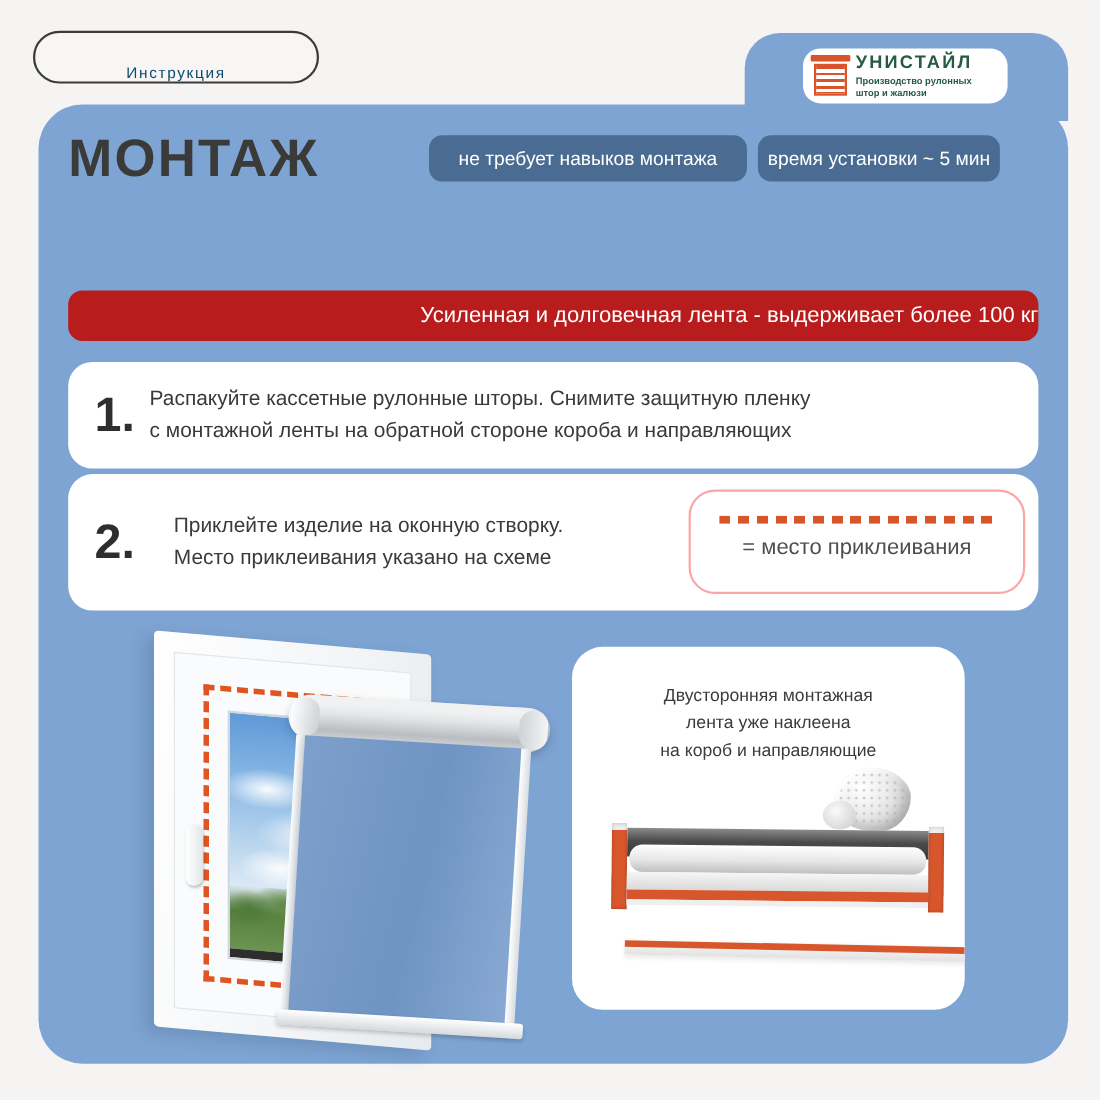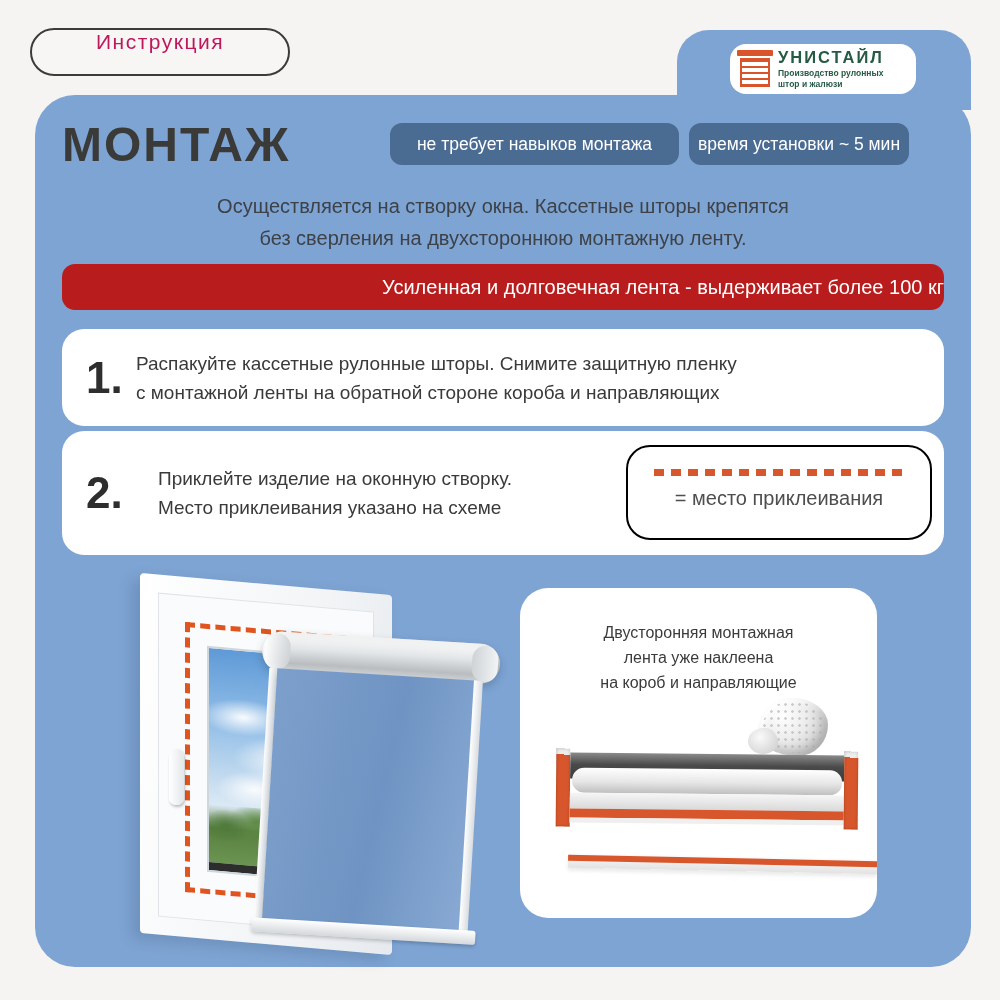--- a/index.html
+++ b/index.html
@@ -10,22 +10,22 @@
     position:relative;
     overflow:hidden;
     color:#3a3a38;
   }
   .stage { position:absolute; inset:0; }
 
   
   .instruction-pill{
     position:absolute; left:30px; top:28px; width:260px; height:48px;
     border:2.5px solid #3b3b3b; border-radius:24px;
-    display:flex; align-items:flex-start; justify-content:center;
-    font-size:21px; letter-spacing:1.5px; color:#be185d; background:#f7f6f4;
+    display:flex; align-items:flex-end; justify-content:center;
+    font-size:14px; letter-spacing:1.5px; color:#0c4a6e; background:#f7f6f4;
   }
   .logo-tab{
     position:absolute; left:677px; top:30px; width:294px; height:80px;
     background:#7ea4d3; border-radius:32px 32px 0 0;padding-left:12px;
   }
   .logo-pill{
     position:absolute; left:53px; top:14px; width:186px; height:50px;
     background:#fff; border-radius:16px;
     display:flex; align-items:center; gap:7px; padding:4px 10px 4px 9px;
   }
@@ -74,21 +74,21 @@
     position:absolute; left:24px; top:50%; transform:translateY(-50%);
     font-size:44px; font-weight:700; color:#2e2e2e;
   }
   .step-text{ position:absolute; font-size:19px; font-weight:500; color:#3a3a3a; line-height:1.55; }
   .step-1 .step-text{ left:74px; top:50%; transform:translateY(-50%); }
   .step-2 .step-text{ left:96px; top:50%; transform:translateY(-50%); }
   .step-text span{ display:block; }
 
   .legend-box{
     position:absolute; right:12px; top:14px; width:306px; height:95px;
-    background:#fff; border:2px solid #000000; border-radius:24px; text-align:center;
+    background:#fff; border:2px solid #fca5a5; border-radius:24px; text-align:center;
   }
   .legend-dash{
     margin:22px auto 11px; width:250px; height:7px;
     background:repeating-linear-gradient(90deg,#d8562b 0 10px,transparent 10px 17px);
   }
   .legend-label{ font-size:20px; color:#4e4e4e; }
 
   
   .photo{ position:absolute; left:70px; top:466px; width:430px; height:402px; }
   .win-frame{
@@ -211,24 +211,20 @@
 
     <div class="panel-title">МОНТАЖ</div>
 
     <div class="chip chip-skills">
       <span>не требует навыков монтажа</span>
     </div>
     <div class="chip chip-time">
       <span>время установки ~ 5 мин</span>
     </div>
 
-    <div class="intro">
-      <span>Осуществляется на створку окна. Кассетные шторы крепятся</span><br>
-      <span>без сверления на двухстороннюю монтажную ленту.</span>
-    </div>
 
     <div class="highlight-bar">
       <span>Усиленная и долговечная лента - выдерживает более 100 кг</span>
     </div>
 
     <div class="step-card step-1">
       <div class="step-number">1.</div>
       <div class="step-text">
         <span>Распакуйте кассетные рулонные шторы. Снимите защитную пленку</span>
         <span>с монтажной ленты на обратной стороне короба и направляющих</span>

